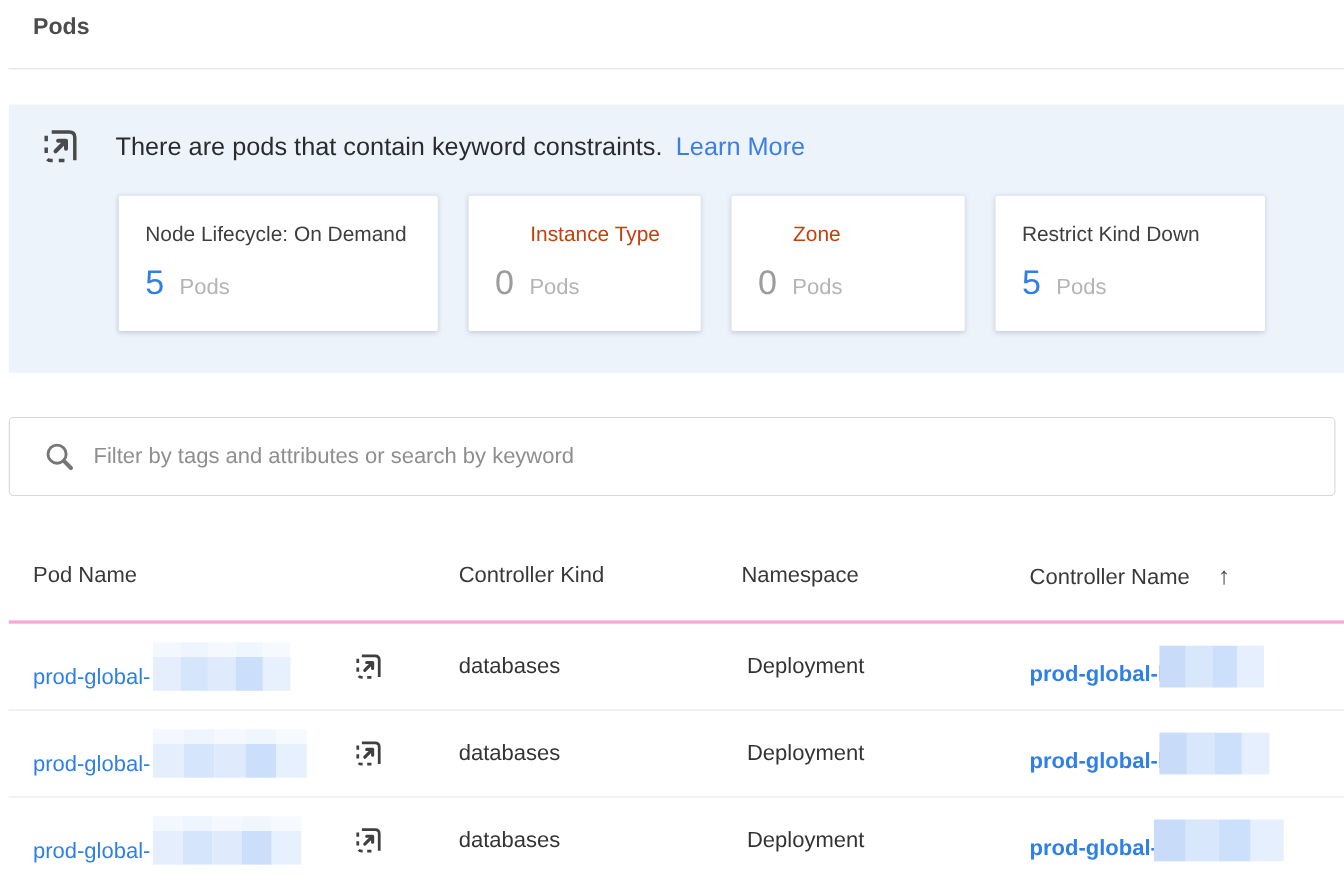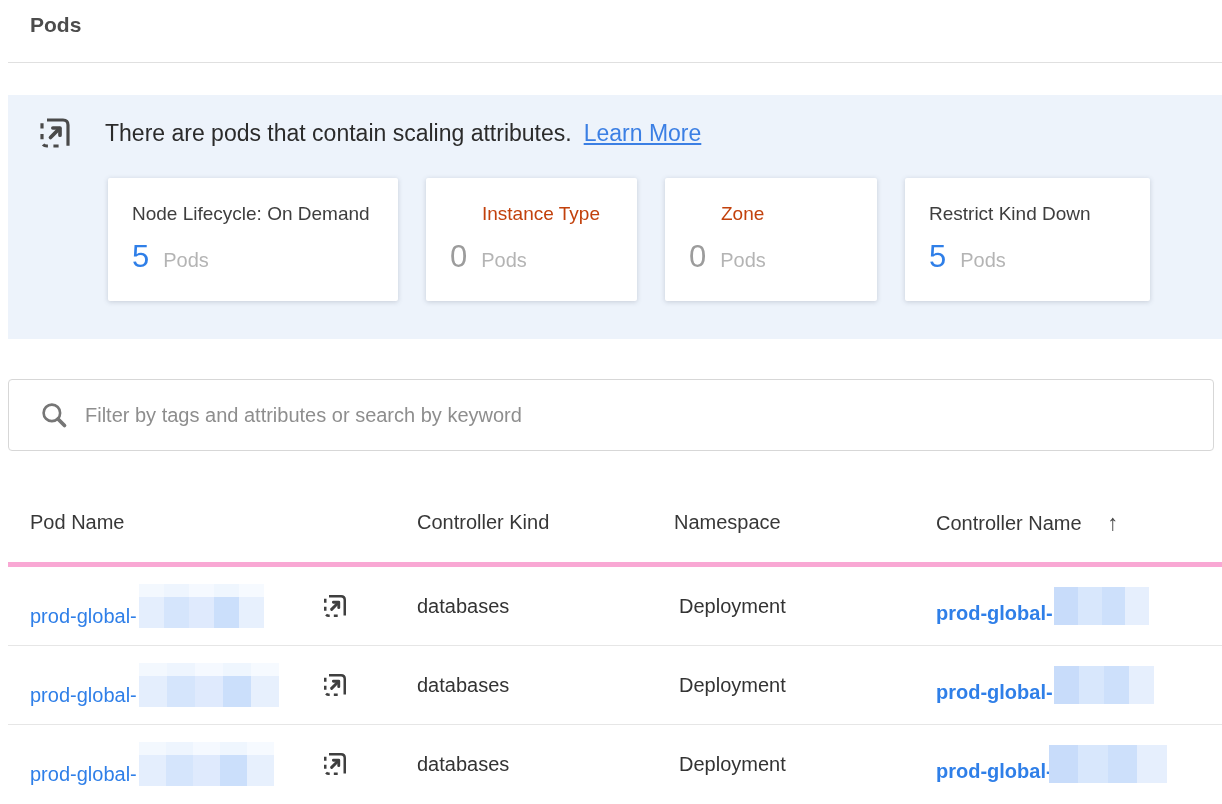--- a/index.html
+++ b/index.html
@@ -8,21 +8,21 @@
 
   
   .page-title { padding:12px 0 0 30px; font-size:21px; font-weight:bold; color:#4c4c4c; line-height:26px; }
   .divider { margin:24px 0 0 8px; border-top:1px solid #e0e0e0; }
 
   
   .banner { margin:32px 0 0 8px; background:#edf3fb; padding:18px 0 38px 0; }
   .banner-head { display:flex; align-items:center; margin-left:27px; }
   .banner-icon { width:40px; height:40px; flex:0 0 40px; }
   .banner-msg { margin-left:30px; font-size:23px; color:#2b2b2b; }
-  .banner-link { margin-left:12px; font-size:23px; color:#3b7fe4; text-decoration:underline; cursor:pointer; }
+  .banner-link { margin-left:12px; font-size:23px; color:#3b7fe4; cursor:pointer; }
   .cards { display:flex; gap:28px; margin:25px 0 0 100px; }
   .card { background:#fff; height:123px; padding:25px 24px 0 24px; border-radius:2px;
           box-shadow:0 1px 5px rgba(60,70,90,.22); cursor:pointer; }
   .card:nth-child(1){ width:290px; } .card:nth-child(2){ width:211px; }
   .card:nth-child(3){ width:212px; } .card:nth-child(4){ width:245px; }
   .card-title { font-size:19px; color:#3e3e3e; white-space:nowrap; }
   .card-stats { display:flex; align-items:baseline; margin-top:14px; }
   .card-count { font-size:31px; color:#2f7fe8; }
   .card-unit { font-size:20px; color:#b4b4b4; margin-left:14px; }
   .card.inactive .card-title { color:#c2410c;margin-left:32px; }
@@ -32,21 +32,21 @@
   .searchbar { margin:40px 8px 0 8px; height:72px; border:1px solid #d7d7d7; border-radius:4px;
                display:flex; align-items:center; padding-left:30px; background:#fff; }
   .search-icon { width:30px; height:30px; flex:0 0 30px; }
   .searchbar input { border:none; outline:none; flex:1; margin-left:16px; font-size:20px; color:#ef4444;
                      font-family:"Liberation Sans", sans-serif; background:transparent; }
   .searchbar input::placeholder { color:#8e8e8e; opacity:1; }
 
   
   .table { margin-left:8px; }
   .thead { height:116px; display:flex; align-items:center; padding-top:32px;
-           border-bottom:5px solid #f9a8d4; }
+           border-bottom:3px solid #f9a8d4; }
   .th { font-size:20px; color:#383838; cursor:pointer; }
   .c1 { width:409px; padding-left:22px; }
   .c2 { width:262px; }
   .c3 { width:257px; }
   .c4 { flex:1; }
   .sort-arrow { margin-left:20px; font-size:22px; color:#484848; font-weight:bold; cursor:pointer; }
   .trow { height:79px; display:flex; align-items:center; border-bottom:1px solid #e6e6e6; position:relative; }
   .trow:last-child { border-bottom:none; height:78px; }
   .cell { font-size:20px; color:#333; display:flex; align-items:flex-end; }
   .pod-link { font-size:20px; color:#2f7fe8; text-decoration:none; cursor:pointer; white-space:nowrap; }
@@ -80,21 +80,21 @@
 <section class="banner">
   <div class="banner-head">
     <span class="banner-icon">
       <svg viewBox="0 0 24 24" fill="none" stroke="#4a4a4a" stroke-width="1.9">
         <path d="M7.2 4.2 H16.8 Q19.8 4.2 19.8 7.2 V19.6"></path>
         <path d="M4.2 6.2 V16.8 Q4.2 19.8 7.2 19.8 H17" stroke-dasharray="3.1 3.3"></path>
         <path d="M9.3 14.7 L14.6 9.4" stroke-width="2.2" stroke-linecap="round"></path>
         <path d="M10.7 9 L15 9 L15 13.3" stroke-width="2.2" stroke-linecap="round" stroke-linejoin="round"></path>
       </svg>
     </span>
-    <span class="banner-msg">There are pods that contain scaling attributes.</span>
+    <span class="banner-msg">There are pods that contain keyword constraints.</span>
     <a class="banner-link">Learn More</a>
   </div>
   <div class="cards">
     <div class="card">
       <div class="card-title">Node Lifecycle: On Demand</div>
       <div class="card-stats">
         <span class="card-count">5</span>
         <span class="card-unit">Pods</span>
       </div>
     </div>

